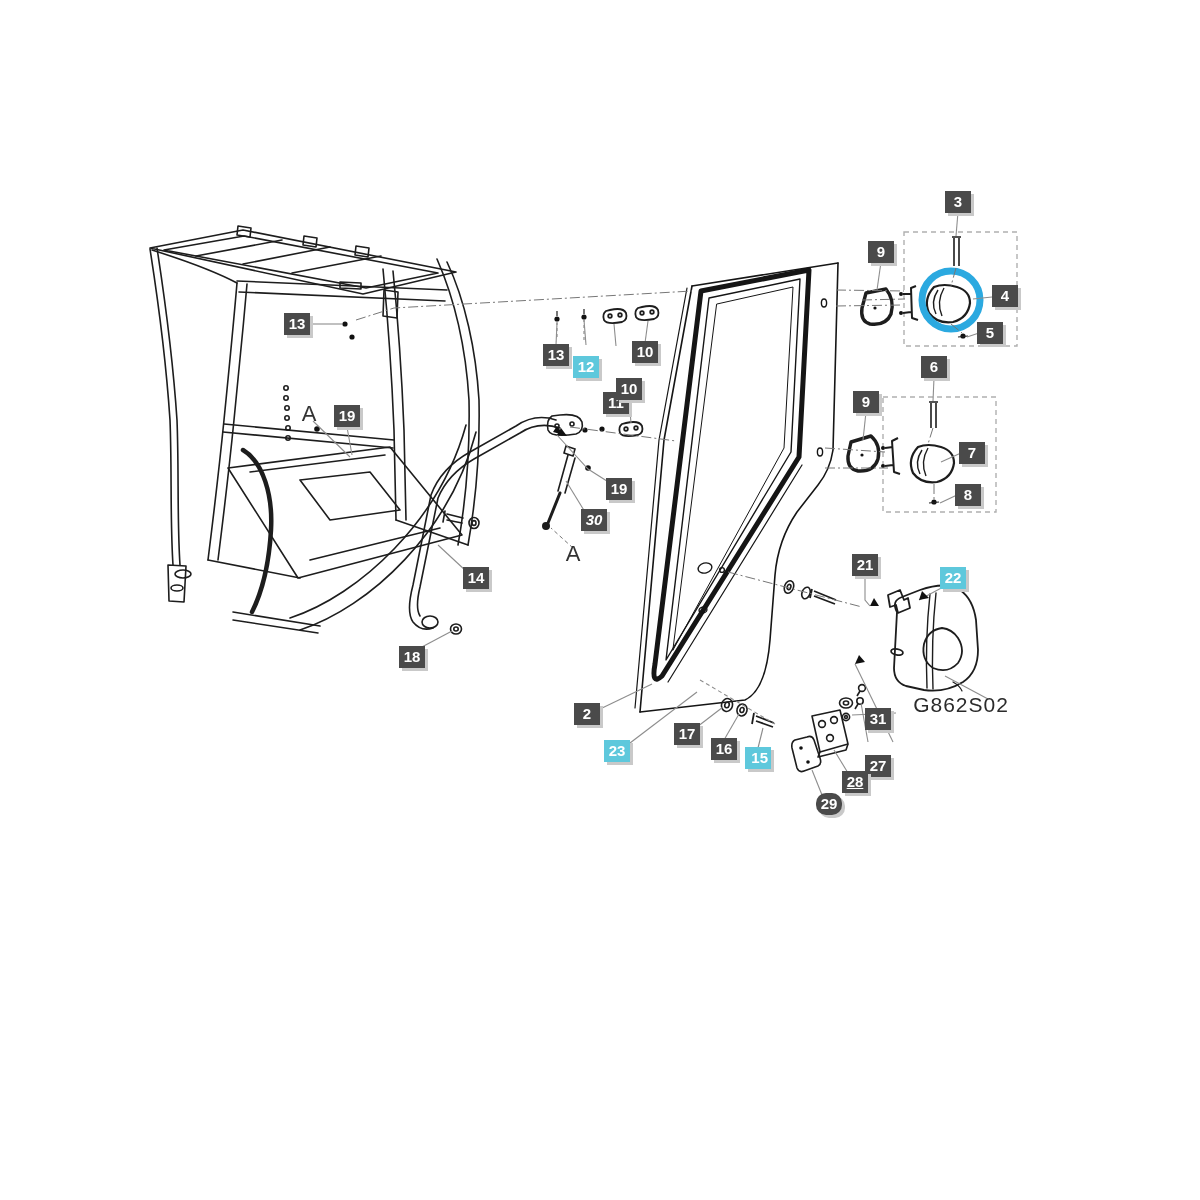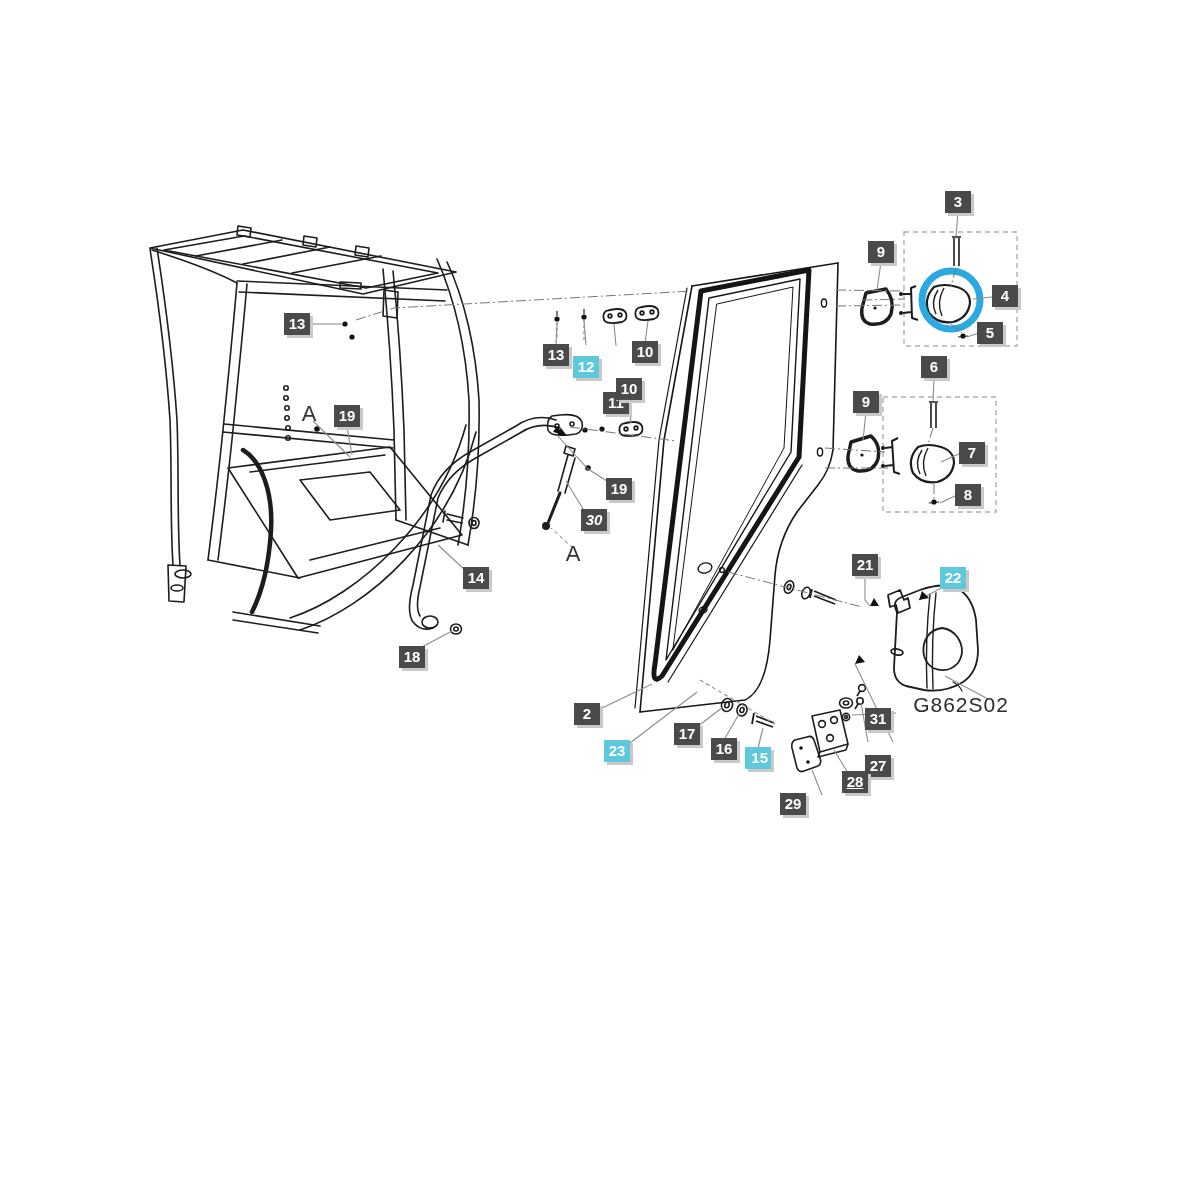--- a/index.html
+++ b/index.html
@@ -322,21 +322,21 @@
       <div class="plabel" style="left: 574px; top: 703px;">2</div>
       <div class="plabel hl" style="left: 604px; top: 740px;">23</div>
       <div class="plabel" style="left: 674px; top: 723px;">17</div>
       <div class="plabel" style="left: 711px; top: 738px;">16</div>
       <div class="plabel hl" style="left: 745px; top: 747px; text-align: right;">15</div>
       <div class="plabel" style="left: 852px; top: 554px;">21</div>
       <div class="plabel hl" style="left: 940px; top: 567px;">22</div>
       <div class="plabel" style="left: 851px; top: 708px; margin-left: 14px;">31</div>
       <div class="plabel" style="left: 865px; top: 739px; margin-top: 16px;">27</div>
       <div class="plabel" style="left: 842px; top: 771px; text-decoration: underline;">28</div>
-      <div class="plabel" style="left: 780px; top: 793px;">29</div>
+      <div class="plabel" style="left: 816px; top: 793px; border-radius: 10px;">29</div>
       <div class="plabel" style="left: 868px; top: 241px;">9</div>
       <div class="plabel" style="left: 945px; top: 191px;">3</div>
       <div class="plabel" style="left: 992px; top: 285px;">4</div>
       <div class="plabel" style="left: 977px; top: 322px;">5</div>
       <div class="plabel" style="left: 921px; top: 356px;">6</div>
       <div class="plabel" style="left: 853px; top: 391px;">9</div>
       <div class="plabel" style="left: 959px; top: 442px;">7</div>
       <div class="plabel" style="left: 955px; top: 484px;">8</div>
     </div>
 </div>

